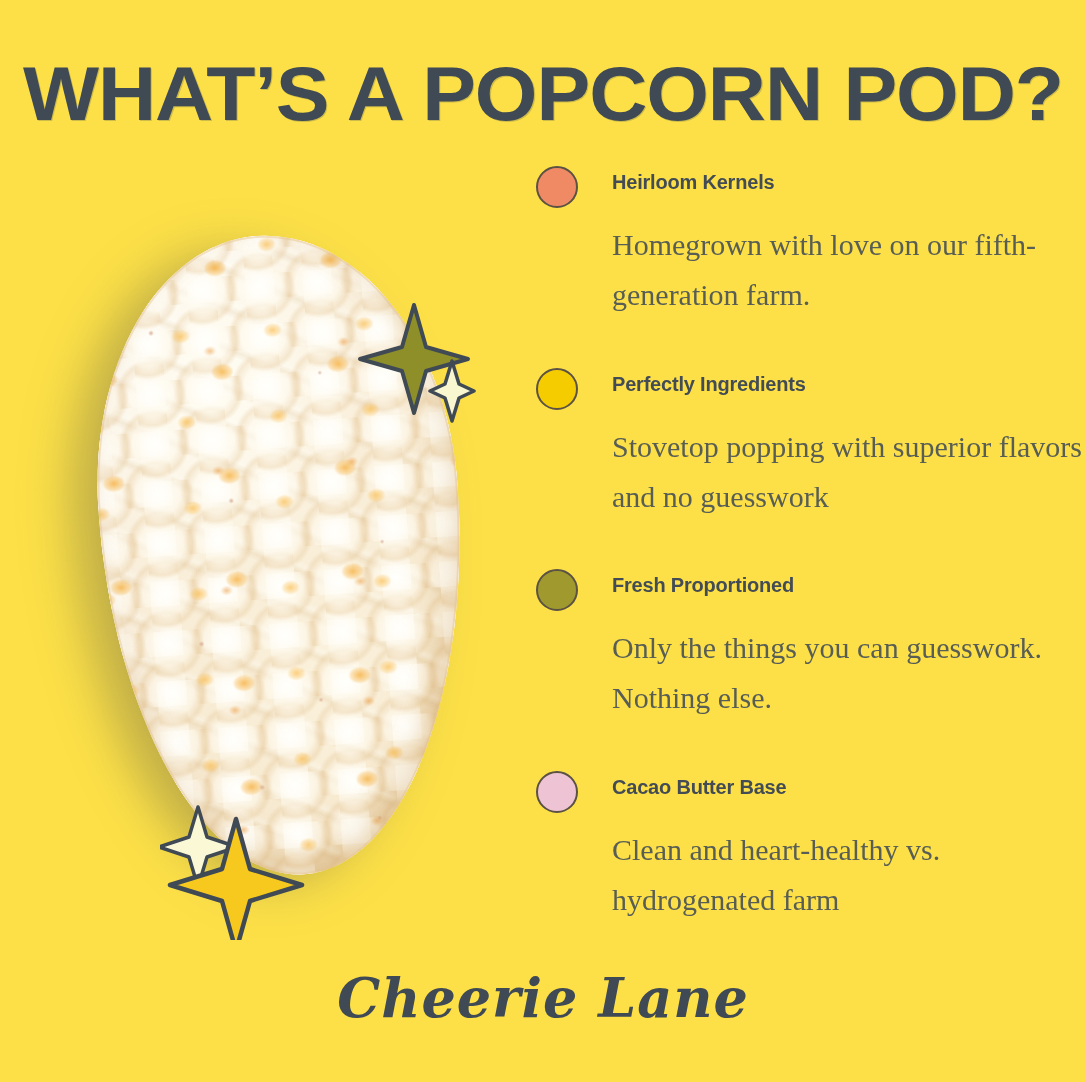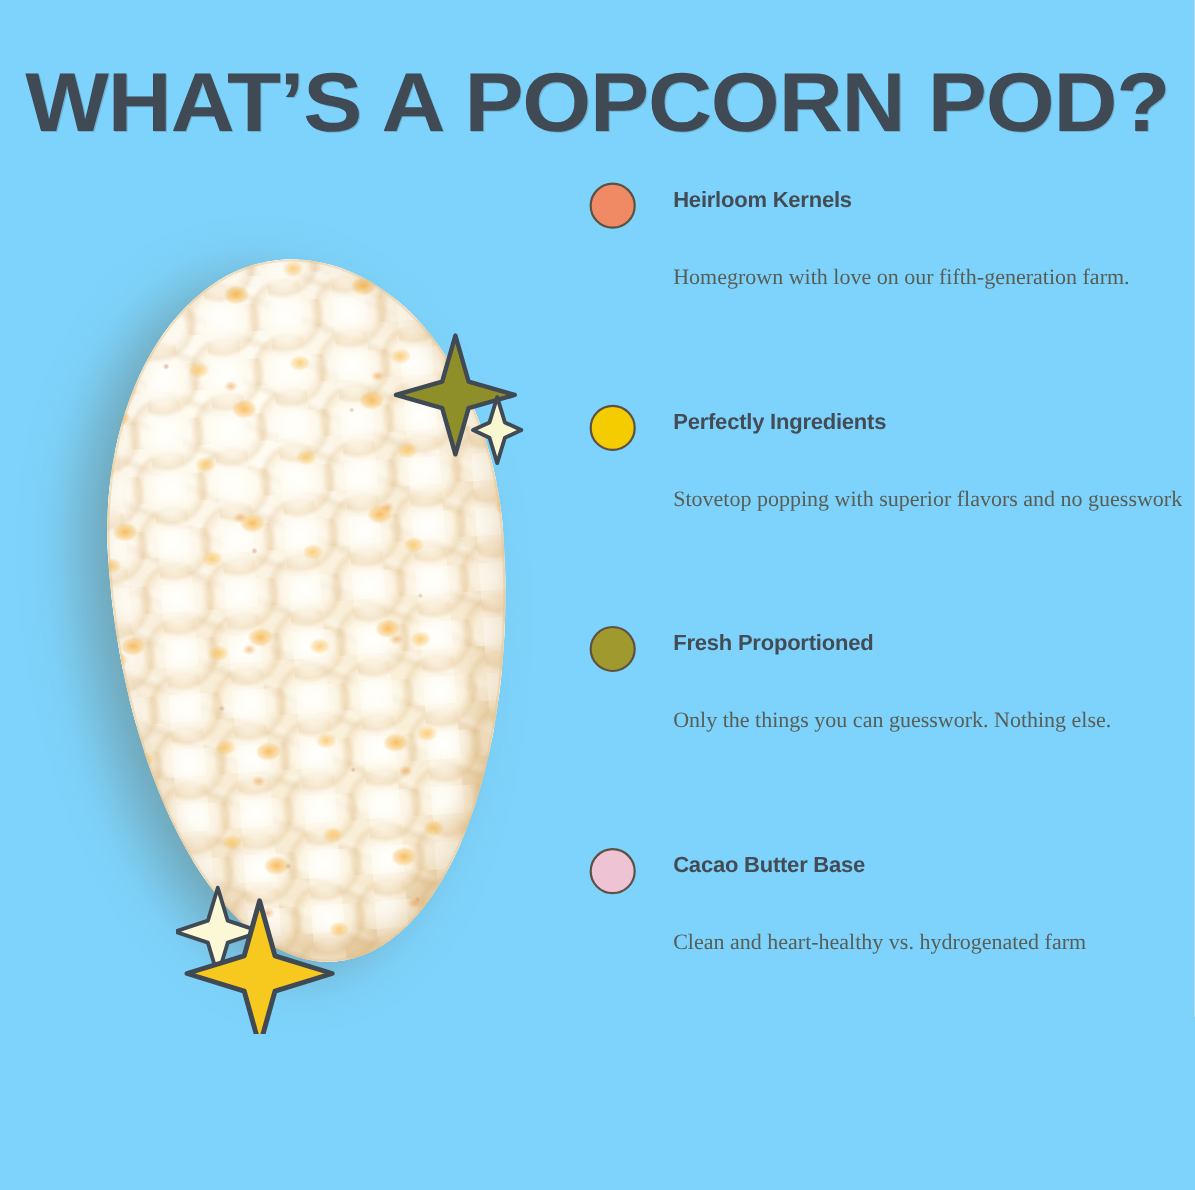--- a/index.html
+++ b/index.html
@@ -13,21 +13,21 @@
   body {
     background: #f9f9e7;
     font-family: "Liberation Sans", sans-serif;
     position: relative;
   }
 
   .poster {
     position: relative;
     width: 1086px;
     height: 1082px;
-    background: #7dd3fc;
+    background: #fde047;
     overflow: hidden;
   }
 
   
   .title {
     position: absolute;
     top: 52px;
     left: 0;
     width: 1086px;
     text-align: center;
@@ -180,22 +180,22 @@
     letter-spacing: -0.2px;
     white-space: nowrap;
   }
 
   .feature-desc {
     position: absolute;
     left: 78px;
     top: 60px;
     width: 470px;
     font-family: "Liberation Serif", serif;
-    font-size: 20px;
-    line-height: 64px;
+    font-size: 30px;
+    line-height: 50px;
     color: #585e55;
   }
 
   
   .logo {
     position: absolute;
     left: 0;
     top: 962px;
     width: 1086px;
     text-align: center;
@@ -257,14 +257,15 @@
     </div>
 
     <div class="feature" style="top:605px;">
       <span class="feature-dot" style="background:#eec3d3;"></span>
       <div class="feature-title">Cacao Butter Base</div>
       <div class="feature-desc">Clean and heart-healthy vs. hydrogenated farm</div>
     </div>
 
   </div>
 
+  <div class="logo">Cheerie Lane</div>
 
 </div>
 
 </body></html>

